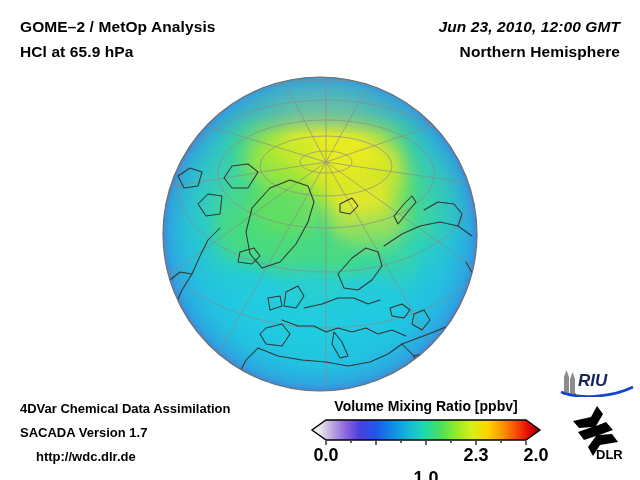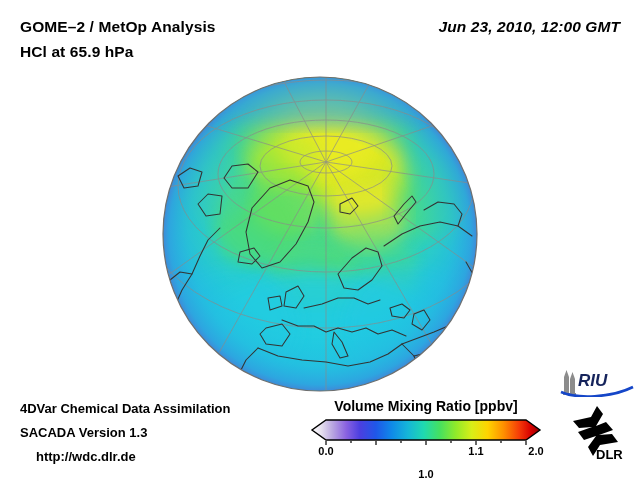--- a/index.html
+++ b/index.html
@@ -22,33 +22,34 @@
   .credit{position:absolute;left:20px;font-weight:bold;font-size:13px;white-space:nowrap;}
   #credit-0{top:401px;}
   #credit-1{top:425px;}
   #credit-2{top:449px;margin-left:16px;}
 
   #cbar-block{position:absolute;left:310px;top:398px;width:232px;height:70px;}
   #cbar-title{position:absolute;left:0;top:0;width:232px;text-align:center;
     font-weight:bold;font-size:14px;white-space:nowrap;}
   #cbar-svg{position:absolute;left:0;top:21px;}
   #cbar-ticklabels{position:absolute;left:0;top:47px;width:232px;height:20px;}
-  .tlab{position:absolute;font-weight:bold;font-size:11px;transform:translateX(-50%);white-space:nowrap;}
+  .tlab{position:absolute;font-weight:bold;font-size:18px;transform:translateX(-50%);white-space:nowrap;}
 
   #logo-riu{position:absolute;left:559px;top:367px;width:76px;height:30px;text-align:center;}
   #logo-dlr{position:absolute;left:566px;top:404px;width:68px;height:58px;}
 </style>
 </head>
 <body>
 
 <div id="root">
 
   <div class="hdr" id="hdr-l1">GOME–2 / MetOp Analysis</div>
   <div class="hdr" id="hdr-l2">HCl at 65.9 hPa</div>
   <div class="hdr" id="hdr-r1">Jun 23, 2010, 12:00 GMT</div>
+  <div class="hdr" id="hdr-r2">Northern Hemisphere</div>
 
   <div id="globe-wrap">
     <svg id="globe-svg" viewBox="0 0 316 316">
       <defs>
         <clipPath id="disk">
             <circle cx="158" cy="158" r="157"></circle>
           </clipPath>
 
         <radialGradient id="polarHigh" cx="50.6%" cy="27.2%" r="46%">
           <stop offset="0%" stop-color="#f2e52a"></stop>
@@ -188,21 +189,21 @@
         <path d="M34,60 L22,52 L8,56 L2,68"></path>
 
         <path d="M304,186 L312,200 L310,216"></path>
       </g>
 
       <circle cx="158" cy="158" r="157" fill="none" stroke="#6f6f6f" stroke-width="1.2"></circle>
     </svg>
   </div>
 
   <div class="credit" id="credit-0">4DVar Chemical Data Assimilation</div>
-  <div class="credit" id="credit-1">SACADA Version 1.3</div>
+  <div class="credit" id="credit-1">SACADA Version 1.7</div>
   <div class="credit" id="credit-2">http://wdc.dlr.de</div>
 
   <div id="cbar-block">
     <div id="cbar-title">Volume Mixing Ratio [ppbv]</div>
     <svg id="cbar-svg" width="232" height="26" viewBox="0 0 232 26">
       <defs>
         <linearGradient id="cgrad" x1="0" y1="0" x2="1" y2="0">
             <stop offset="0%" stop-color="#ffffff"></stop>
             <stop offset="4%" stop-color="#e6e0ee"></stop>
             <stop offset="9%" stop-color="#b9a6e0"></stop>
@@ -232,21 +233,21 @@
           <line x1="141" x2="141" y1="22" y2="24"></line>
           <line x1="166" x2="166" y1="22" y2="26"></line>
           <line x1="191" x2="191" y1="22" y2="24"></line>
           <line x1="216" x2="216" y1="22" y2="26"></line>
         </g>
     </svg>
     <div id="cbar-ticklabels">
         <div class="tlab" style="left: 16px;">0.0</div>
         <div class="tlab" style="left: 66px; margin-top: 36px;">0.5</div>
         <div class="tlab" style="left: 116px; margin-top: 23px;">1.0</div>
-        <div class="tlab" style="left: 166px;">1.1</div>
+        <div class="tlab" style="left: 166px;">2.3</div>
         <div class="tlab" style="left: 226px;">2.0</div>
       </div>
   </div>
 
   <div id="logo-riu">
     <svg viewBox="0 0 76 30" width="76" height="30">
       <g fill="#8c8c8c">
         <path d="M5,26 L5,10 L7.5,3 L10,10 L10,26 Z"></path>
         <path d="M11,26 L11,12 L13.5,5 L16,12 L16,26 Z"></path>
         <path d="M4,26 L17,26 L17,28 L4,28 Z"></path>

